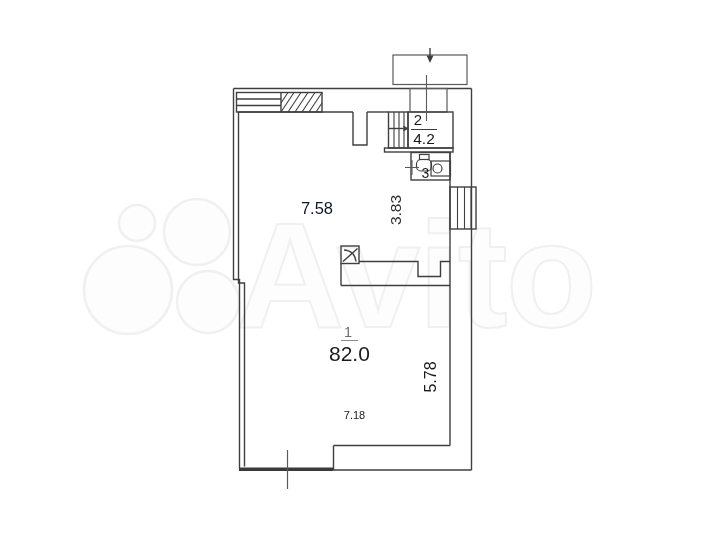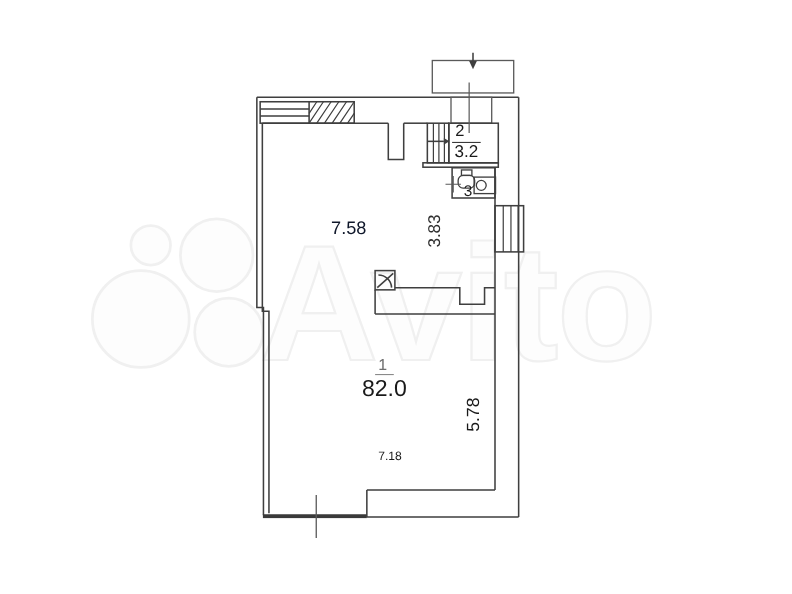--- a/index.html
+++ b/index.html
@@ -113,21 +113,21 @@
       </g>
     </g>
   </svg>
 
   <div class="lbl gray" style="left:292px;top:199px;width:50px;font-size:16.5px">7.58</div>
 
   <div class="lbl rot" style="left:372px;top:200px;width:50px;height:20px;font-size:15.5px;color:#2e2e2e">3.83</div>
 
   <div class="lbl" style="left:403px;top:110.5px;width:30px;font-size:15px">2</div>
   <div class="fracline" style="left:411px;top:128.5px;width:26px"></div>
-  <div class="lbl" style="left:409px;top:130px;width:30px;font-size:15.5px">3.2</div>
+  <div class="lbl" style="left:409px;top:130px;width:30px;font-size:15.5px">4.2</div>
 
   <div class="lbl" style="left:418px;top:164.5px;width:15px;font-size:14px">3</div>
 
   <div class="lbl" style="left:338px;top:323.5px;width:20px;font-size:14.5px;color:#6e6e6e">1</div>
   <div class="fracline" style="left:340.5px;top:340px;width:17px;background:#8a8a8a"></div>
   <div class="lbl" style="left:329px;top:341.5px;width:40px;font-size:21px">82.0</div>
 
   <div class="lbl rot" style="left:404.5px;top:366.5px;width:54px;height:20px;font-size:16px">5.78</div>
 
   <div class="lbl" style="left:327px;top:409px;width:55px;font-size:11px">7.18</div>

